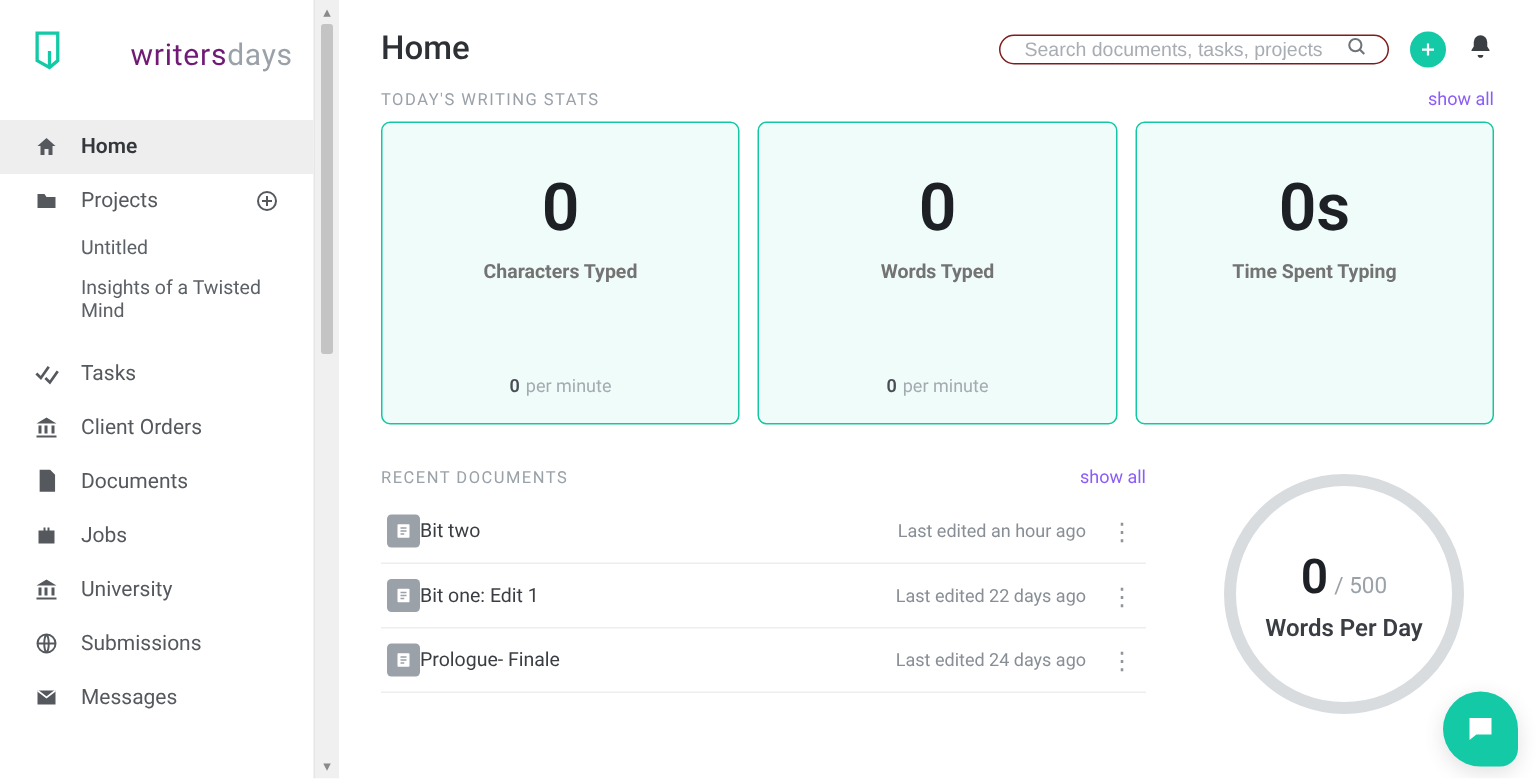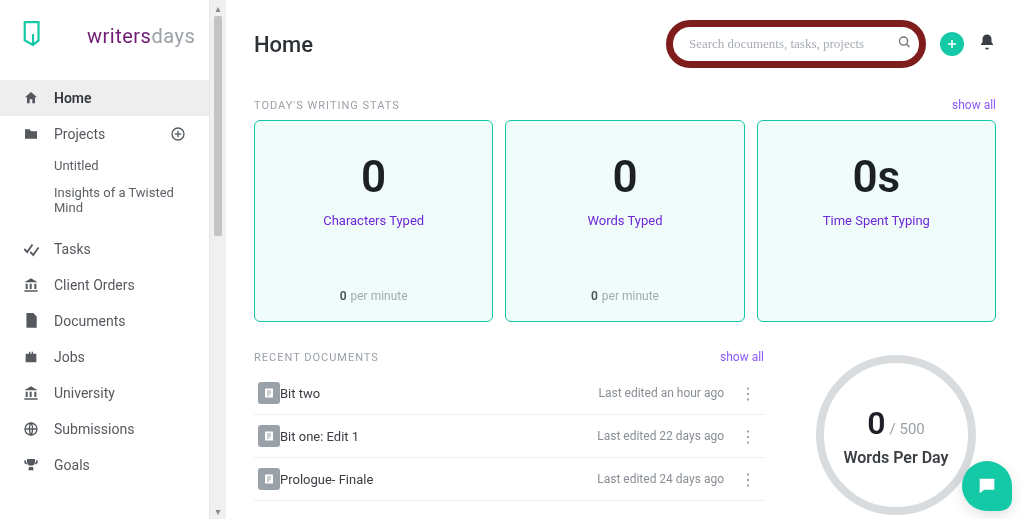--- a/index.html
+++ b/index.html
@@ -24,35 +24,35 @@
   .scroll-track { position:absolute; left:2px; right:2px; top:0; bottom:0; }
   .scroll-up, .scroll-down { height:16px; display:flex; align-items:center; justify-content:center; color:#8a8a8a; font-size:10px; }
   .scroll-thumb { position:absolute; left:2px; right:2px; top:16px; height:220px; background:#c4c4c4; border-radius:2px; }
 
   
   .main { flex:1; padding:20px 28px 0 28px; overflow:hidden; position:relative; }
   .topbar { display:flex; align-items:center; gap:14px; }
   .page-title { font-size:22px; font-weight:500; color:#2d3136; }
   .spacer { flex:1; }
   .search-wrap { position:relative; }
-  .search { width:260px; height:48px; border:7px solid #7f1d1d; border-radius:999px; padding:0 40px 0 16px; font-size:13px; color:#555; outline:none;font-family:Liberation Serif, serif; }
+  .search { width:260px; height:20px; border:1px solid #7f1d1d; border-radius:999px; padding:0 40px 0 16px; font-size:13px; color:#555; outline:none; }
   .search::placeholder { color:#a8adb3; }
   .search-icon { position:absolute; right:14px; top:50%; transform:translateY(-50%); color:#6f7479; }
   .add-btn { width:24px; height:24px; border-radius:50%; background:#13c9a6; display:flex; align-items:center; justify-content:center; color:#fff; font-size:16px; cursor:pointer; }
   .bell { color:#3b3f44; cursor:pointer; }
 
   
-  .section-head { display:flex; align-items:center; margin-top:30px; margin-bottom:8px; }
+  .section-head { display:flex; align-items:center; margin-top:14px; margin-bottom:8px; }
   .section-label { font-size:11px; letter-spacing:1px; color:#9aa1a8; text-transform:uppercase; }
   .show-all { margin-left:auto; font-size:12px; color:#8b5cf6; cursor:pointer; }
 
   .stats-row { display:flex; gap:12px; }
   .stat-card { flex:1; border:1px solid #12c7a2; background:#f0fcfa; border-radius:6px; height:202px; display:flex; flex-direction:column; align-items:center; justify-content:flex-start; padding-top:34px; position:relative; }
   .stat-value { font-size:44px; font-weight:600; color:#1d2024; line-height:1; }
-  .stat-label { margin-top:14px; font-size:13px; font-weight:400; color:#6d28d9; }
+  .stat-label { margin-top:14px; font-size:13px; font-weight:700; color:#737373; }
   .stat-foot { position:absolute; bottom:18px; font-size:12px; color:#a4aab0; }
   .stat-foot-num { color:#4a4e53; font-weight:600; margin-right:4px; }
 
   
   .docs-wrap { margin-top:28px; display:flex; gap:32px; }
   .docs-col { flex:1; }
   .docs-head { display:flex; align-items:center; margin-bottom:8px; }
   .doc-row { display:flex; align-items:center; padding:10px 4px; border-bottom:1px solid #eceeef; }
   .doc-icon { width:22px; height:22px; background:#9aa1a8; border-radius:3px; display:flex; align-items:center; justify-content:center; color:#fff; }
   .doc-title { font-size:13px; color:#3a3e43; }
@@ -158,24 +158,25 @@
             <svg width="16" height="16" viewBox="0 0 24 24" fill="none" stroke="currentColor" stroke-width="2">
               <circle cx="12" cy="12" r="9"></circle>
               <path d="M3 12h18M12 3c3 3 3 15 0 18M12 3c-3 3-3 15 0 18"></path>
             </svg>
           </span>
           <span>Submissions</span>
         </div>
         <div class="nav-item">
           <span class="nav-icon">
             <svg width="16" height="16" viewBox="0 0 24 24" fill="currentColor">
-              <path d="M6 3h12v4a6 6 0 0 1-12 0V3zM4 5H2v2a4 4 0 0 0 4 4M20 5h2v2a4 4 0 0 1-4 4M9 15h6l1 5H8z"></path>
-            </svg>
-          </span>
-          <span>Goals</span>
+              <path d="M3 5h18v14H3z" fill="currentColor"></path>
+              <path d="M3 5l9 7 9-7" fill="none" stroke="#fff" stroke-width="1.6"></path>
+            </svg>
+          </span>
+          <span>Messages</span>
         </div>
       </nav>
   </aside>
 
   <div class="scroll-gutter">
     <div class="scroll-track">
       <div class="scroll-up">▴</div>
       <div class="scroll-thumb"></div>
       <div class="scroll-down" style="position:absolute;bottom:0;left:0;right:0">▾</div>
     </div>

